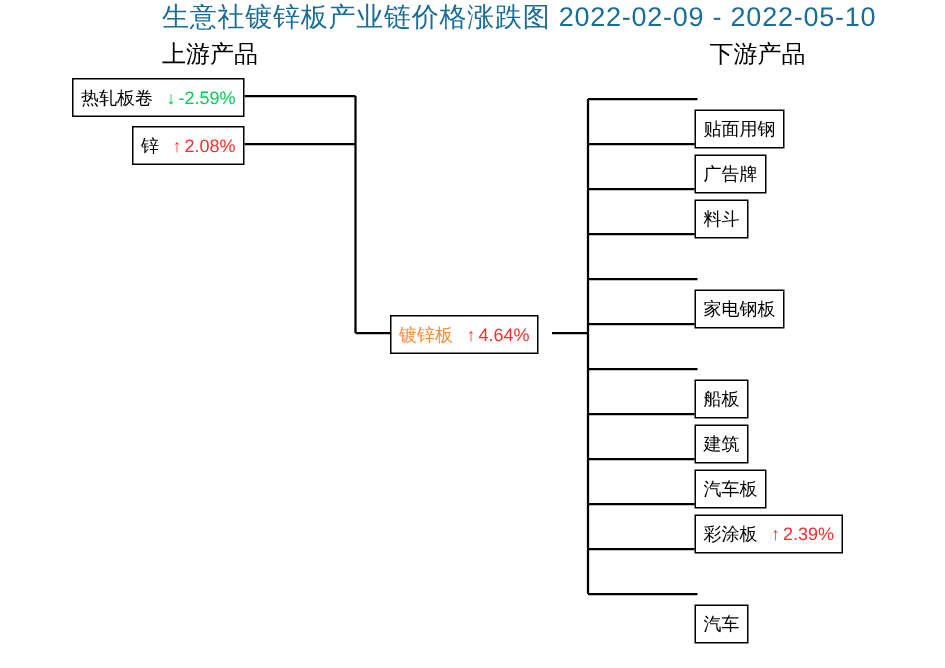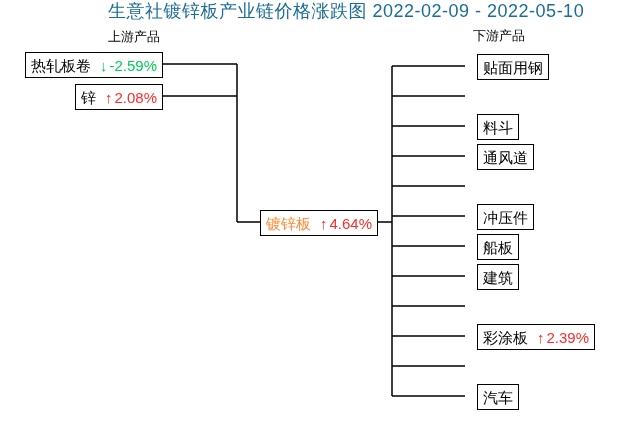--- a/index.html
+++ b/index.html
@@ -5,44 +5,44 @@
   html,body{margin:0;padding:0;background:#fff;}
   .stage{
     position:relative;width:630px;height:445px;background:#fff;overflow:hidden;
     font-family:"Liberation Sans","DejaVu Sans",sans-serif;color:#000;
   }
   .title{
     position:absolute;left:108px;top:4px;font-size:18px;line-height:15px;
     color:var(--color-title,#1a6d96);white-space:nowrap;letter-spacing:0.5px;
   }
   .col-label{
-    position:absolute;top:30px;font-size:13px;line-height:14px;color:#000;white-space:nowrap;
+    position:absolute;top:30px;font-size:16px;line-height:14px;color:#000;white-space:nowrap;
   }
   .upstream-label{left:108px;}
   .downstream-label{left:473px;font-family:Liberation Mono, monospace;}
   .lines{position:absolute;left:0;top:0;}
   .node{
     position:absolute;box-sizing:border-box;height:24px;
     background:#fff;border:1.5px solid #000;
     display:flex;align-items:center;white-space:nowrap;
-    font-size:15px;line-height:13px;padding:12px 5px;
+    font-size:12px;line-height:13px;padding:12px 5px;
   }
   .node .name{color:#000;}
   .node .change{margin-left:9px;display:inline-flex;align-items:center;}
   .node .change .arrow{margin-right:2px;}
   .up{color:var(--color-up,#fe2c2c);}
   .down{color:var(--color-down,#00cd55);}
   
   .node-up-a{right:467px;top:52px;}
   .node-up-b{right:467px;top:84px;}
   
   .node-core{left:260px;top:210px;height:25px;}
   .node-core .name{color:var(--color-core-product,#ff8833);text-align:right;}
   
-  .node-down{left:477px;}
+  .node-down{left:463px;margin-top:19px;}
 </style>
 </head>
 <body>
 
 <div class="stage">
 
   <div class="title">生意社镀锌板产业链价格涨跌图 2022-02-09 - 2022-05-10</div>
 
   <div class="col-label upstream-label">上游产品</div>
   <div class="col-label downstream-label">下游产品</div>
@@ -75,34 +75,37 @@
     <span class="name">镀锌板</span>
     <span class="change up">
       <span class="arrow">↑</span>
       <span>4.64%</span>
     </span>
   </div>
 
   <div class="node node-down" style="top:54px">
     <span class="name">贴面用钢</span>
   </div>
+  <div class="node node-down" style="top:84px">
+    <span class="name">广告牌</span>
+  </div>
   <div class="node node-down" style="top:114px">
     <span class="name">料斗</span>
   </div>
-  <div class="node node-down" style="top:144px">
-    <span class="name">通风道</span>
-  </div>
-  <div class="node node-down" style="top:204px">
-    <span class="name">冲压件</span>
+  <div class="node node-down" style="top:174px">
+    <span class="name">家电钢板</span>
   </div>
   <div class="node node-down" style="top:234px">
     <span class="name">船板</span>
   </div>
   <div class="node node-down" style="top:264px">
     <span class="name">建筑</span>
+  </div>
+  <div class="node node-down" style="top:294px">
+    <span class="name">汽车板</span>
   </div>
   <div class="node node-down" style="top:324px">
     <span class="name">彩涂板</span>
     <span class="change up">
       <span class="arrow">↑</span>
       <span>2.39%</span>
     </span>
   </div>
   <div class="node node-down" style="top:384px">
     <span class="name">汽车</span>

